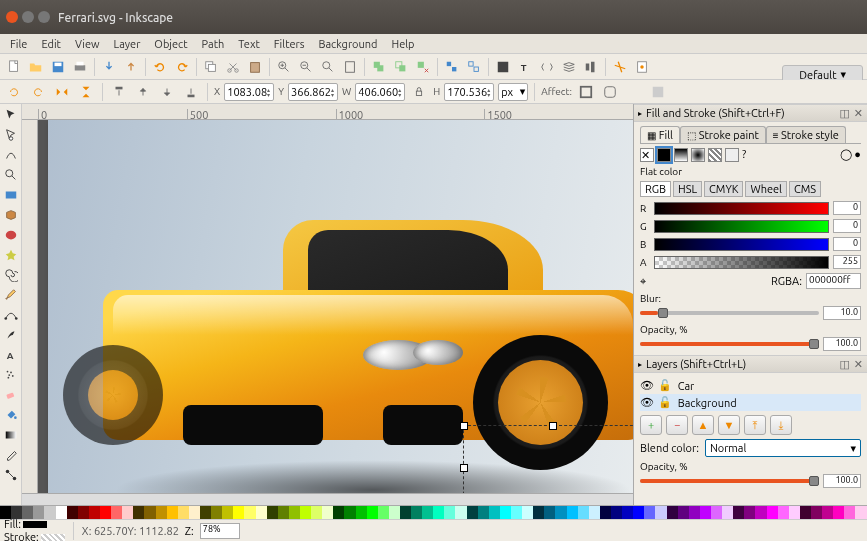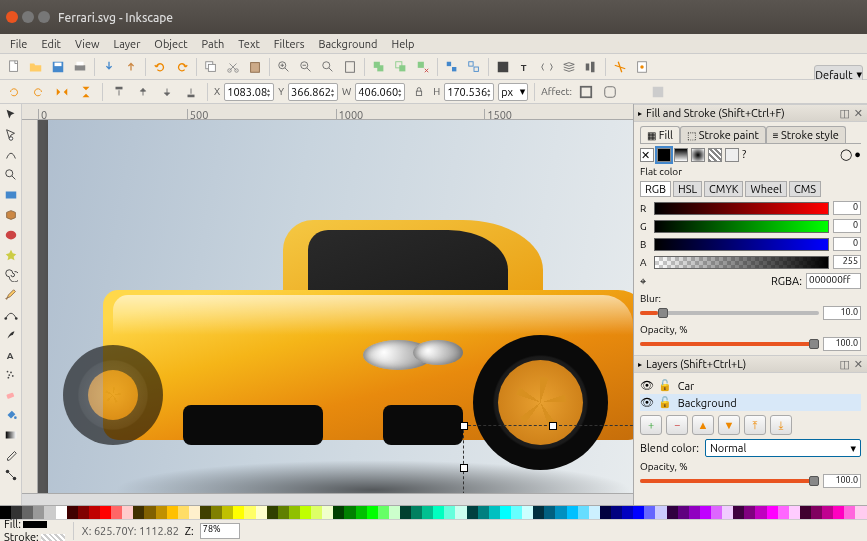--- a/index.html
+++ b/index.html
@@ -10,21 +10,21 @@
 .close-btn { background: #e95420; }
 .min-btn, .max-btn { background: #777; }
 .titlebar .title { font-size: 12px; font-weight: 500; }
 .menubar { height: 20px; background: #e8e4dc; display: flex; align-items: center; padding: 0 4px; gap: 2px; border-bottom: 1px solid #ccc; }
 .menubar .mitem { padding: 2px 6px; color: #333; }
 .toolbar { height: 26px; background: #f0ece4; display: flex; align-items: center; padding: 0 4px; gap: 2px; border-bottom: 1px solid #ccc; }
 .tbtn { width: 20px; height: 20px; display: flex; align-items: center; justify-content: center; border-radius: 2px; }
 .tbtn svg { width: 14px; height: 14px; }
 .sep { width: 1px; height: 18px; background: #ccc; margin: 0 2px; }
 .spacer { flex: 1; }
-.default-combo { height: 20px; background: #ddd; border: 1px solid #bbb; border-radius: 3px; padding: 0 0; display: flex; align-items: center; gap: 4px; margin-top: 16px; }
+.default-combo { height: 20px; background: #ddd; border: 1px solid #bbb; border-radius: 3px; padding: 0 16px; display: flex; align-items: center; gap: 4px; margin-top: 16px; }
 .coord-bar { height: 24px; background: #f0ece4; display: flex; align-items: center; padding: 0 4px; gap: 4px; border-bottom: 1px solid #ccc; font-size: 10px; }
 .coord-bar label { color: #555; font-size: 10px; }
 .numfield { width: 50px; height: 18px; background: #fff; border: 1px solid #aaa; border-radius: 2px; padding: 0 2px; display: flex; align-items: center; font-size: 10px; }
 .numfield .spin { width: 8px; display: flex; flex-direction: column; margin-left: auto; }
 .numfield .spin span { height: 5px; font-size: 6px; line-height: 5px; color: #666; }
 .unit-combo { width: 30px; height: 18px; background: #fff; border: 1px solid #aaa; border-radius: 2px; display: flex; align-items: center; padding: 0 2px; font-size: 10px; }
 .main-row { flex: 1; display: flex; overflow: hidden; }
 .toolbox { width: 22px; background: #f0ece4; display: flex; flex-direction: column; align-items: center; gap: 2px; padding: 2px 0; border-right: 1px solid #ccc; }
 .toolbox .tool { width: 18px; height: 18px; display: flex; align-items: center; justify-content: center; }
 .toolbox .tool svg { width: 14px; height: 14px; fill: #444; }

